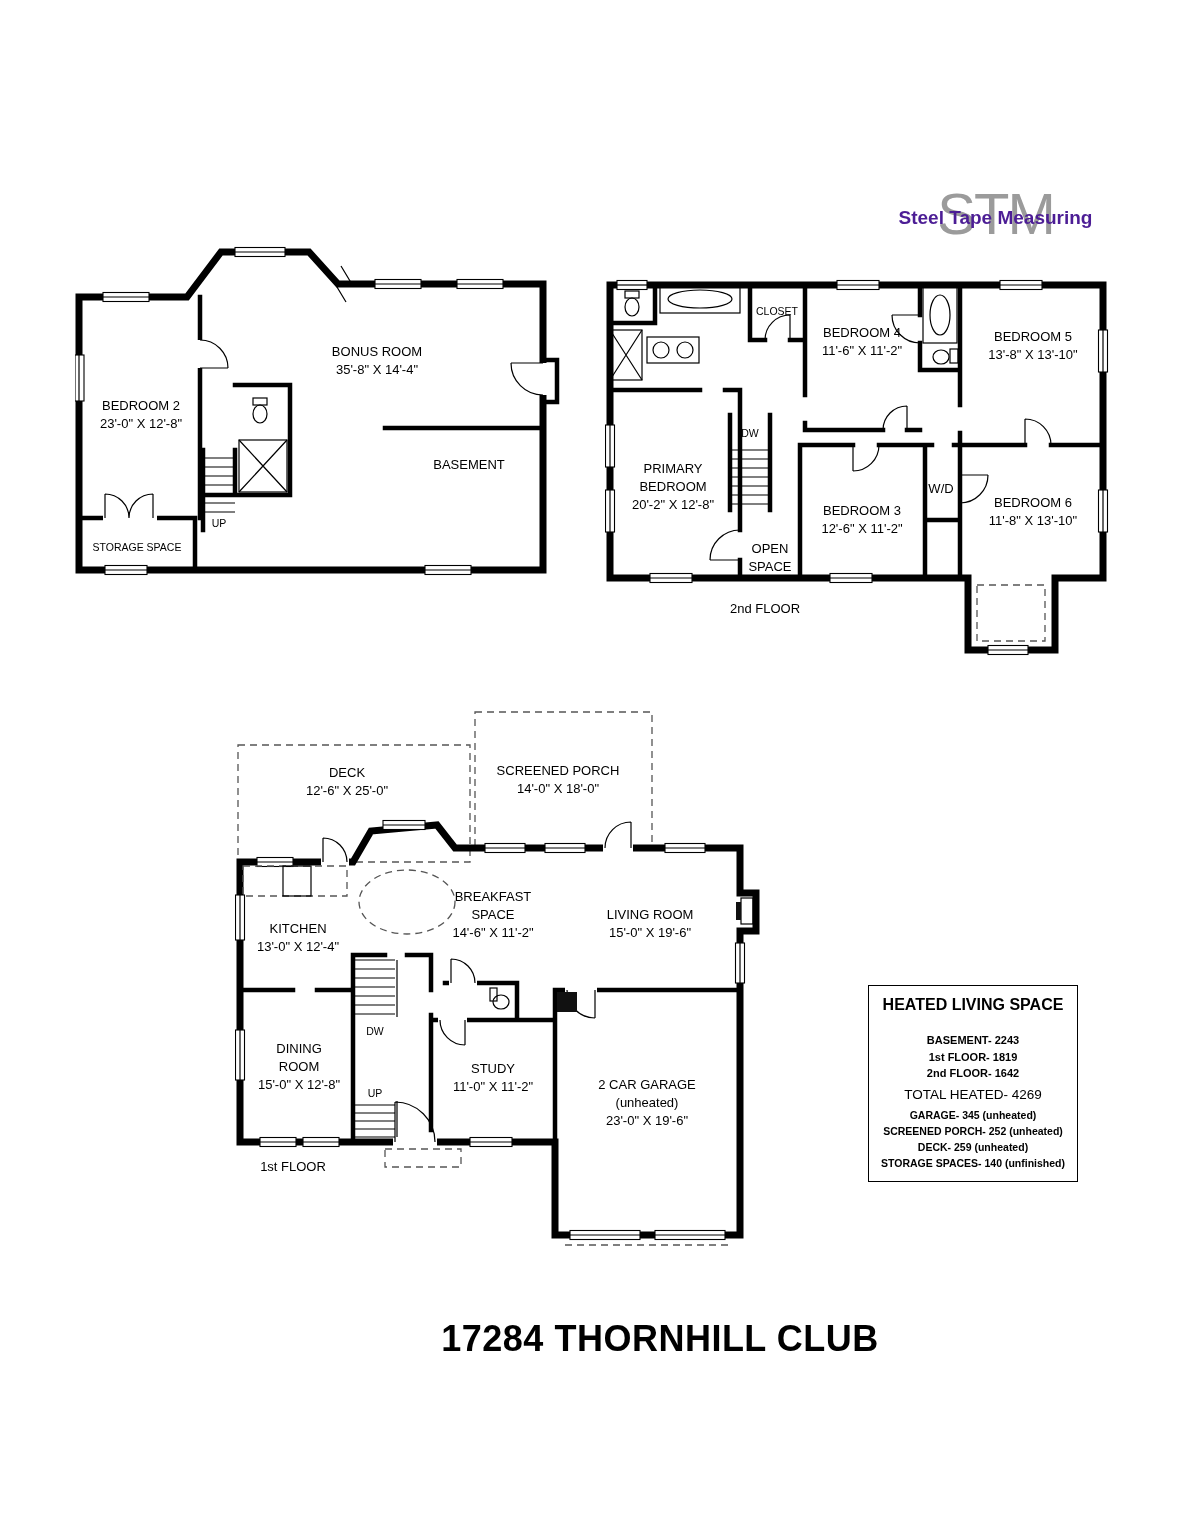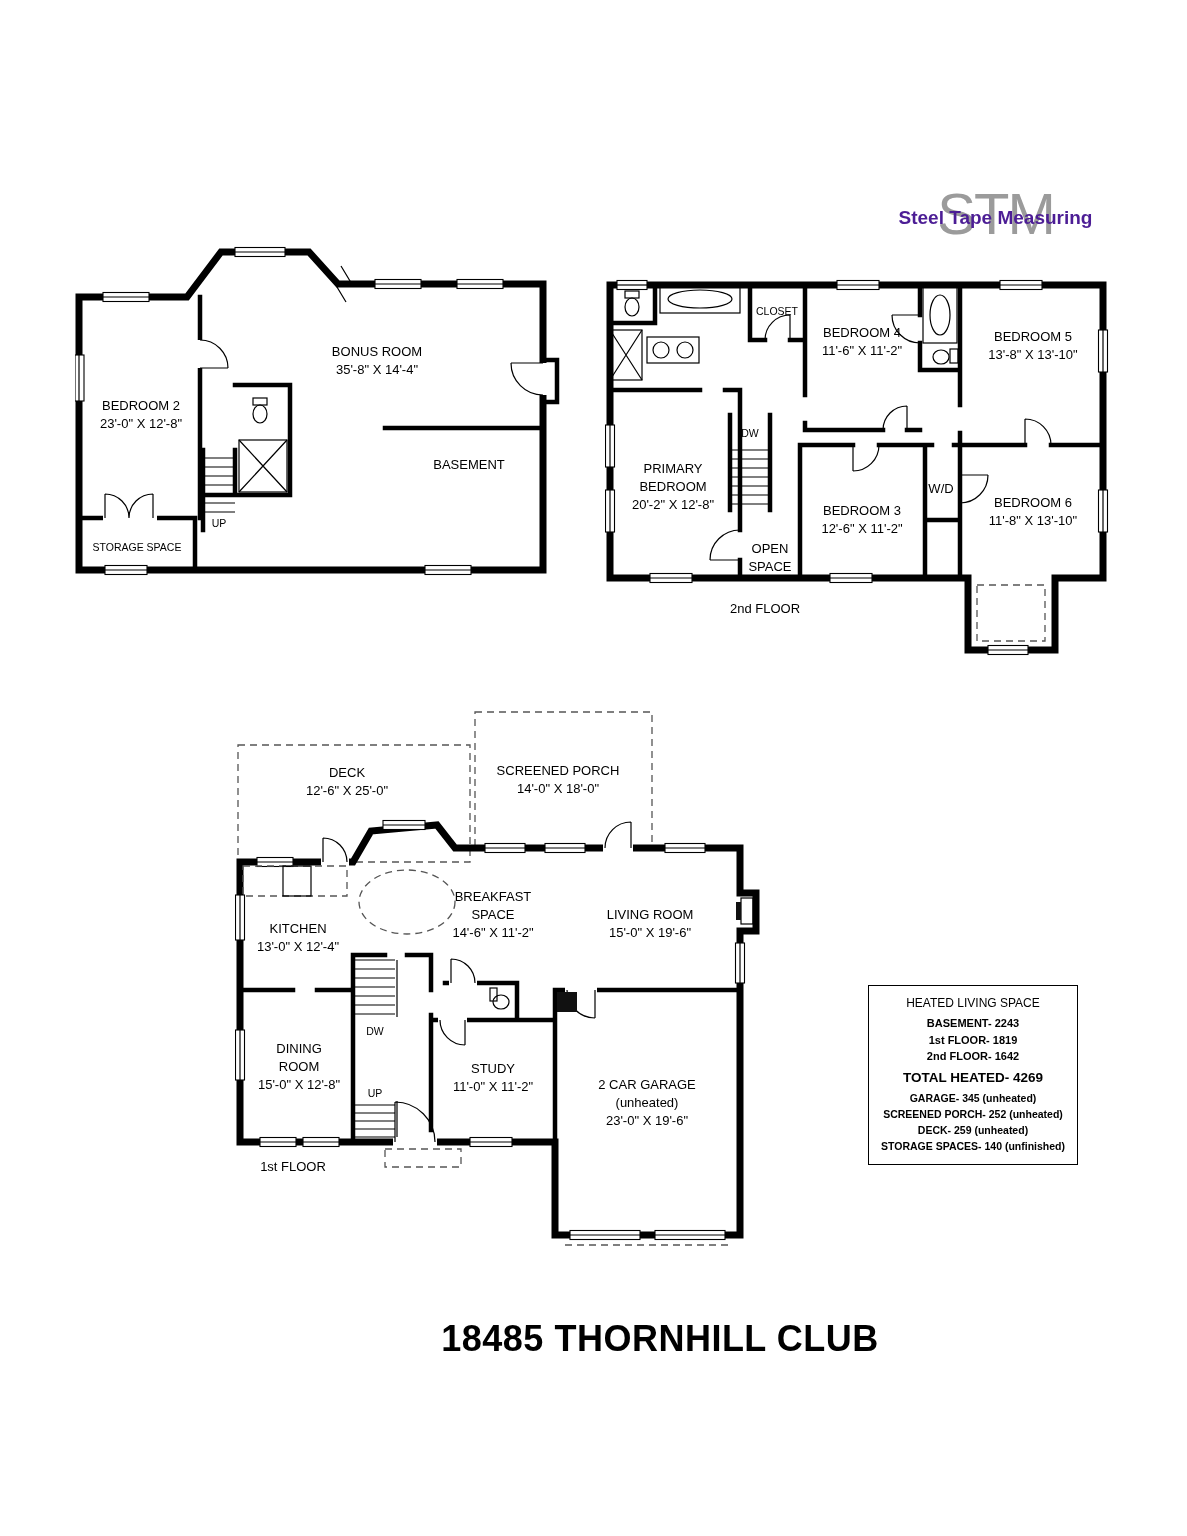--- a/index.html
+++ b/index.html
@@ -21,23 +21,23 @@
   
   .logo{position:absolute;left:878px;top:190px;width:235px;height:62px;}
   .logo-mono{position:absolute;left:50%;transform:translateX(-50%);top:-10px;
              font-size:58px;font-weight:normal;color:#9b9b9b;letter-spacing:-2px;}
   .logo-text{position:absolute;width:100%;top:17px;text-align:center;
              font-size:19px;font-weight:bold;color:#4c1d95;}
 
   
   .summary{position:absolute;left:868px;top:985px;width:200px;border:1.5px solid #000;
            background:#fff;padding:10px 4px 9px 4px;text-align:center;}
-  .sum-title{font-size:12px;font-weight:normal;margin-bottom:5px;}
+  .sum-title{font-size:16px;font-weight:bold;margin-bottom:18px;}
   .sum-line{font-size:11px;font-weight:bold;line-height:1.5;}
-  .sum-total{font-size:13.5px;font-weight:bold;margin:5px 0;}
+  .sum-total{font-size:13.5px;font-weight:normal;margin:5px 0;}
   .sum-small{font-size:10.5px;font-weight:bold;line-height:1.55;}
 
   
   .main-title{position:absolute;left:160px;width:1000px;top:1318px;text-align:center;
               font-size:36px;font-weight:bold;letter-spacing:.5px;color:#000;}
 </style>
 </head>
 <body>
 
 <div class="page">
@@ -311,15 +311,15 @@
     <div class="sum-line">BASEMENT- 2243</div>
     <div class="sum-line">1st FLOOR- 1819</div>
     <div class="sum-line">2nd FLOOR- 1642</div>
     <div class="sum-total">TOTAL HEATED- 4269</div>
     <div class="sum-small">GARAGE- 345 (unheated)</div>
     <div class="sum-small">SCREENED PORCH- 252 (unheated)</div>
     <div class="sum-small">DECK- 259 (unheated)</div>
     <div class="sum-small">STORAGE SPACES- 140 (unfinished)</div>
   </div>
 
-  <div class="main-title">18485 THORNHILL CLUB</div>
+  <div class="main-title">17284 THORNHILL CLUB</div>
 
 </div>
 
 </body></html>

